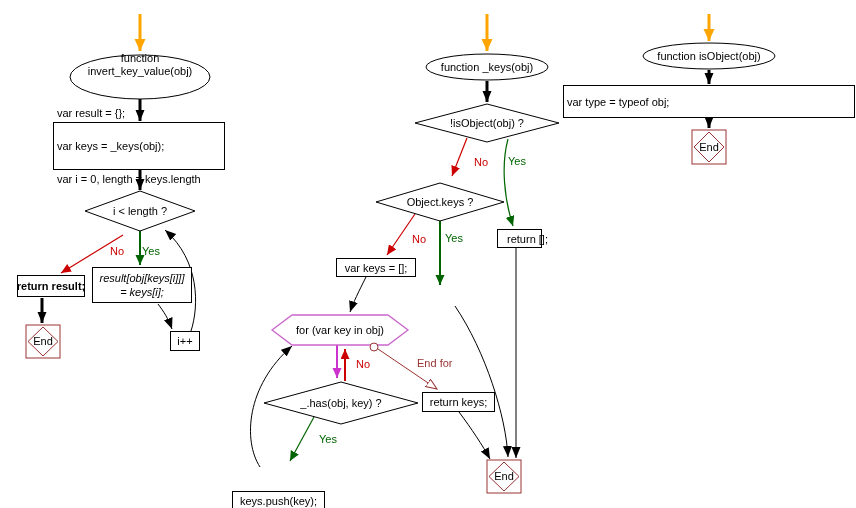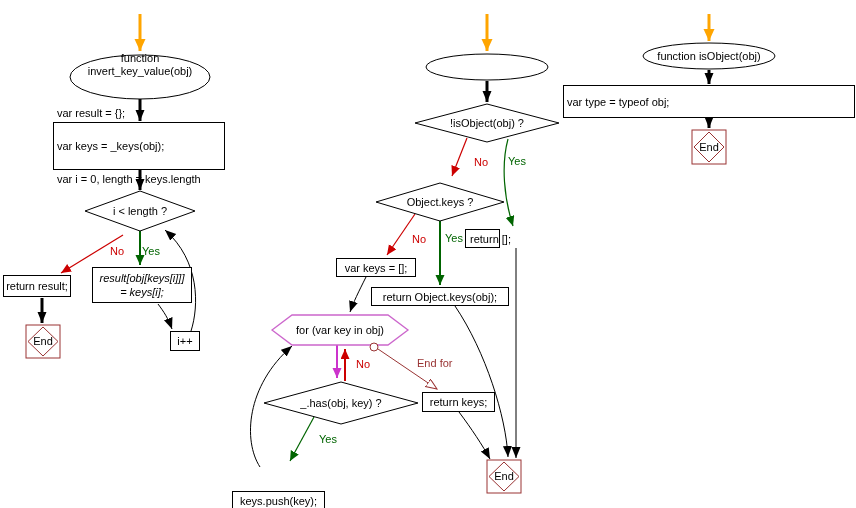--- a/index.html
+++ b/index.html
@@ -108,46 +108,44 @@
   <div>invert_key_value(obj)</div>
 </div>
 <div class="rectnode rl" style="left:53px;top:122px;width:172px;height:48px;gap:19px;">
   <div>var result = {};</div>
   <div>var keys = _keys(obj);</div>
   <div>var i = 0, length = keys.length</div>
 </div>
 <div class="lbl" style="left:95px;top:203px;width:90px;height:16px;">i &lt; length ?</div>
 <span class="tag red" style="left:110px;top:245px;">No</span>
 <span class="tag green" style="left:142px;top:245px;">Yes</span>
-<div class="rectnode rc" style="left:3px;top:275px;width:68px;height:22px;">
+<div class="rectnode rc" style="left:17px;top:275px;width:68px;height:22px;font-weight:bold;">
   <div>return result;</div>
 </div>
 <div class="rectnode rc" style="left:92px;top:267px;width:100px;height:36px;font-style:italic;">
   <div>result[obj[keys[i]]]</div>
   <div>= keys[i];</div>
 </div>
 <div class="rectnode rc" style="left:170px;top:331px;width:30px;height:20px;">
   <div>i++</div>
 </div>
 <div class="lbl" style="left:26px;top:325px;width:34px;height:33px;">End</div>
 
+<div class="lbl" style="left:427px;top:59px;width:120px;height:16px;">function _keys(obj)</div>
 <div class="lbl" style="left:427px;top:115px;width:120px;height:16px;">!isObject(obj) ?</div>
 <span class="tag red" style="left:474px;top:156px;">No</span>
 <span class="tag green" style="left:508px;top:155px;">Yes</span>
 <div class="lbl" style="left:390px;top:194px;width:100px;height:16px;">Object.keys ?</div>
 <span class="tag red" style="left:412px;top:233px;">No</span>
 <span class="tag green" style="left:445px;top:232px;">Yes</span>
-<div class="rectnode rc" style="left:465px;top:229px;width:35px;height:19px;padding-left:16px;">
+<div class="rectnode rc" style="left:497px;top:229px;width:45px;height:19px;padding-left:16px;">
   <div>return [];</div>
 </div>
 <div class="rectnode rc" style="left:336px;top:258px;width:80px;height:19px;">
   <div>var keys = [];</div>
-</div>
-<div class="rectnode rc" style="left:371px;top:287px;width:138px;height:19px;">
-  <div>return Object.keys(obj);</div>
 </div>
 <div class="lbl" style="left:280px;top:322px;width:120px;height:16px;">for (var key in obj)</div>
 <span class="tag red" style="left:356px;top:358px;">No</span>
 <span class="tag dred" style="left:417px;top:357px;">End for</span>
 <div class="lbl" style="left:281px;top:395px;width:120px;height:16px;">_.has(obj, key) ?</div>
 <span class="tag green" style="left:319px;top:433px;">Yes</span>
 <div class="rectnode rc" style="left:232px;top:468px;width:93px;height:19px;margin-top:23px;">
   <div>keys.push(key);</div>
 </div>
 <div class="rectnode rc" style="left:422px;top:392px;width:73px;height:20px;">

